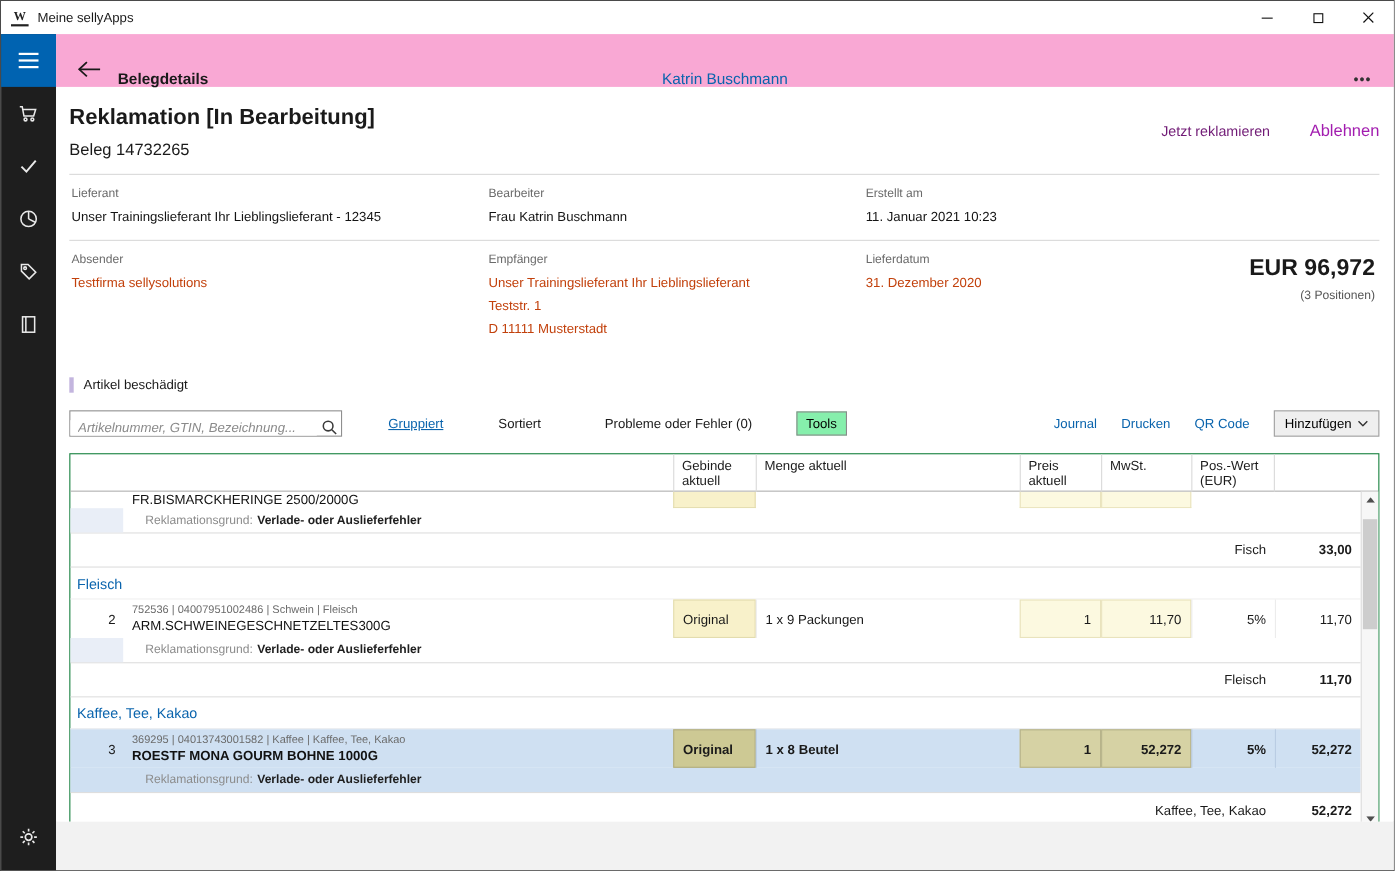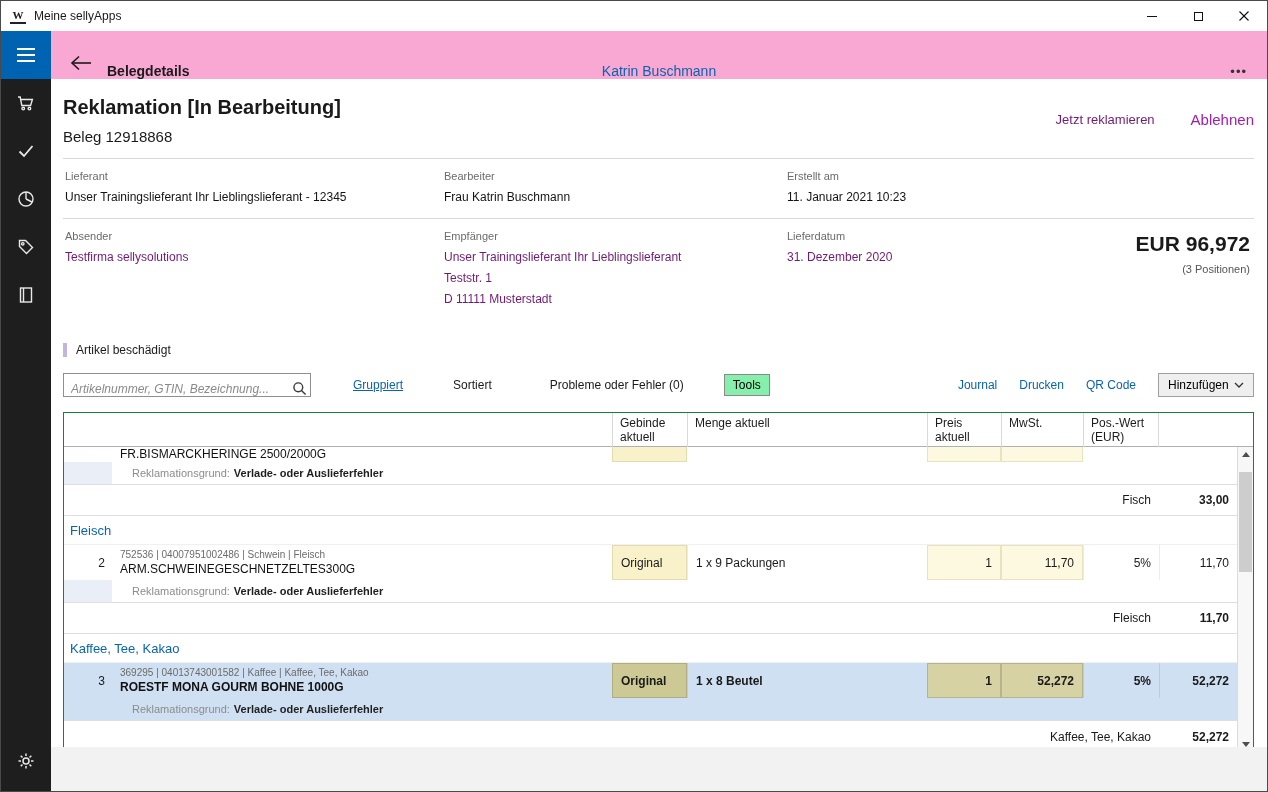--- a/index.html
+++ b/index.html
@@ -49,21 +49,21 @@
   .doc-actions { margin-left:auto; margin-top:16px; display:flex; gap:36px; }
   .link-primary { color:#701a75; font-size:13px; background:none; border:none; }
   .link-disabled { color:#a21caf; font-size:15px; background:none; border:none; }
 
   .hline { border-top:1px solid #d9d9d9; margin-top:13px; }
 
   .info-grid { display:grid; grid-template-columns:379px 343px 300px 1fr; padding:11px 2px 13px 2px; }
   .info-grid.first { border-bottom:1px solid #d9d9d9; }
   .info-label { font-size:11px; color:#6b6b6b; }
   .info-value { font-size:12px; color:#141414; margin-top:8px; line-height:15px; }
-  .info-lines div { font-size:12px; color:#701a75; line-height:21px; }
+  .info-lines div { font-size:12px; color:#c2410c; line-height:21px; }
   .info-lines { margin-top:5px; }
   .total-cell { text-align:right; padding-right:2px; }
   .total-amount { font-size:21px; font-weight:bold; margin-top:2px; }
   .total-pos { font-size:11px; color:#555; margin-top:7px; }
 
   .status-note { margin-top:20px; display:flex; align-items:center; gap:9px; font-size:12px; }
   .status-marker { width:4px; height:14px; background:#c3b5de; }
 
   
   .toolbar { margin-top:16px; display:flex; align-items:center; height:24px; font-size:12px; }
@@ -228,21 +228,21 @@
         <span class="appbar-title">Belegdetails</span>
         <span class="appbar-user">Katrin Buschmann</span>
         <button class="appbar-more"><span>•••</span></button>
       </div>
 
       <div class="page">
 
         <div class="doc-header">
           <div>
             <div class="doc-title">Reklamation [In Bearbeitung]</div>
-            <div class="doc-sub">Beleg 12918868</div>
+            <div class="doc-sub">Beleg 14732265</div>
           </div>
           <div class="doc-actions">
             <button class="link-primary">Jetzt reklamieren</button>
             <button class="link-disabled">Ablehnen</button>
           </div>
         </div>
 
         <div class="hline"></div>
 
         <div class="info-grid first">

